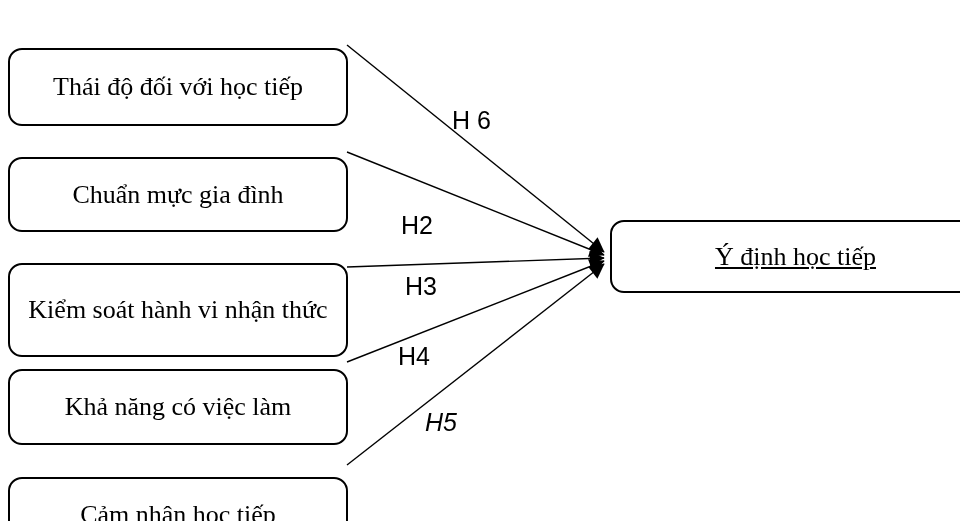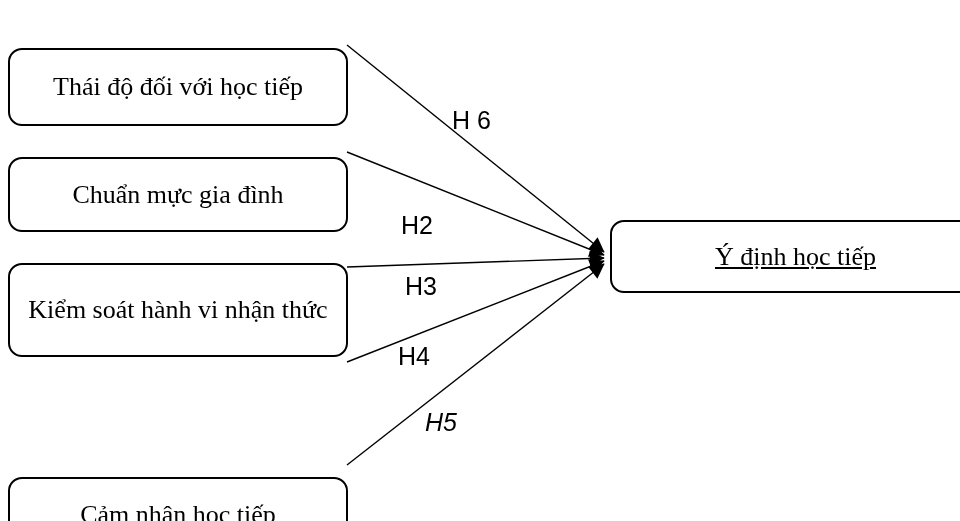--- a/index.html
+++ b/index.html
@@ -81,20 +81,23 @@
   </div>
 
   <div class="node factor factor-2">
     <span>Chuẩn mực gia đình</span>
   </div>
 
   <div class="node factor factor-3">
     <span>Kiểm soát hành vi nhận thức</span>
   </div>
 
+  <div class="node factor factor-4">
+    <span>Khả năng có việc làm</span>
+  </div>
 
   <div class="node factor factor-5">
     <span>Cảm nhận học tiếp</span>
   </div>
 
   <div class="node outcome">
     <span>Ý định học tiếp</span>
   </div>
 
   <div class="hlabel hlabel-1">H 6</div>

